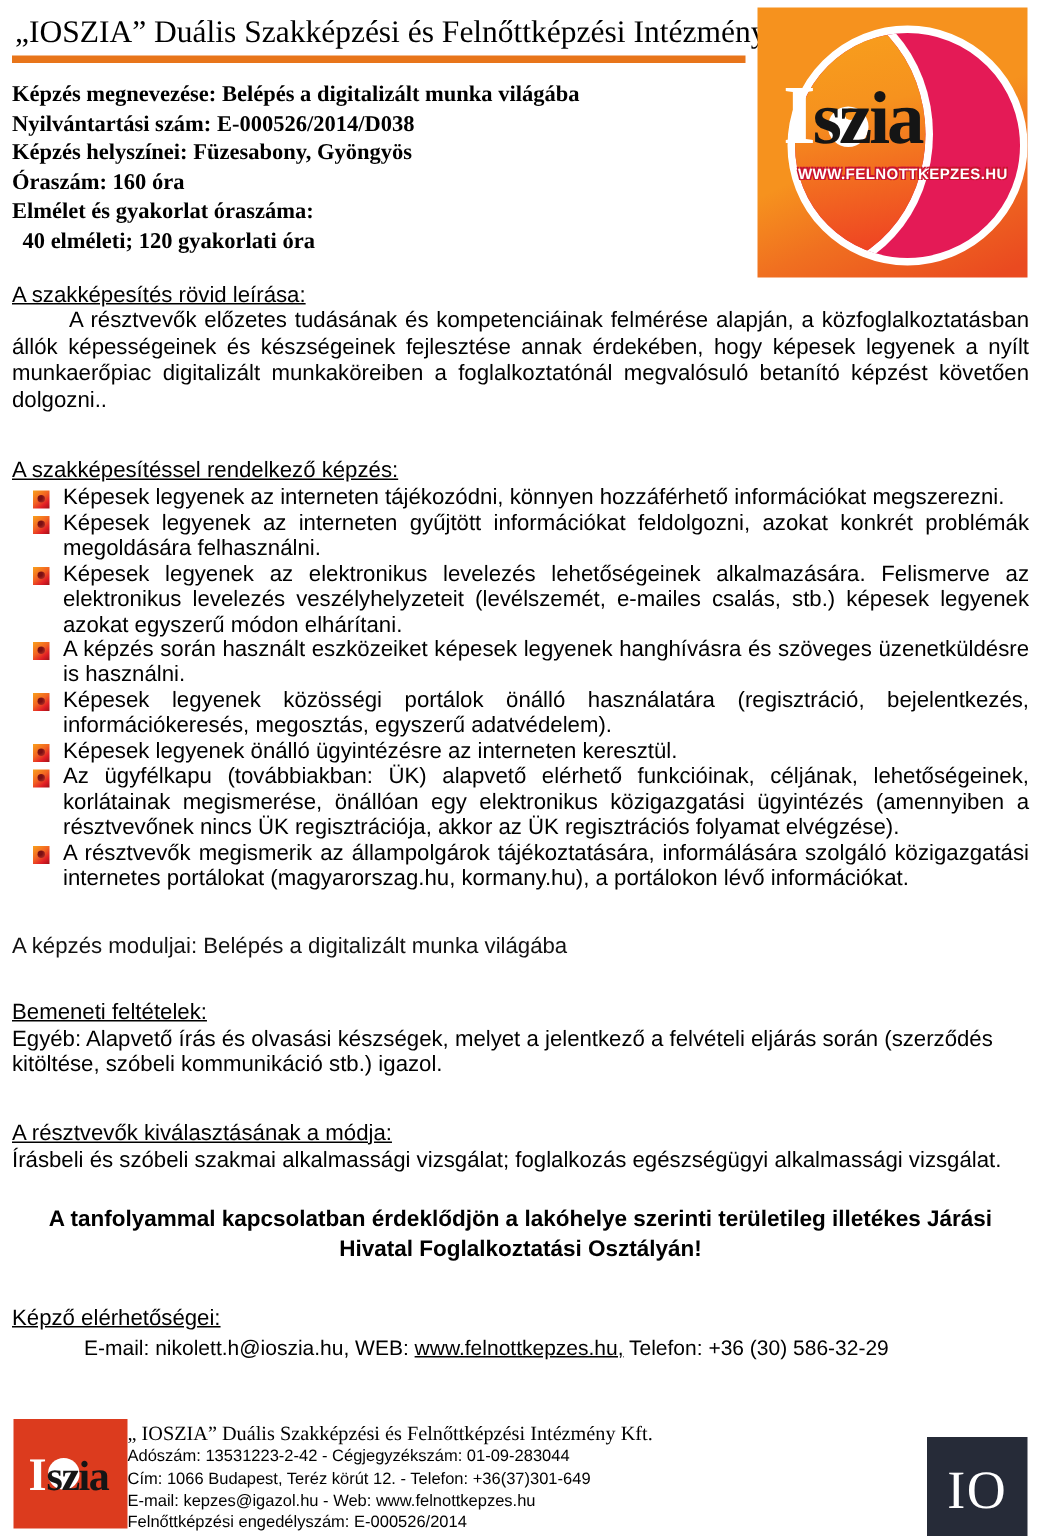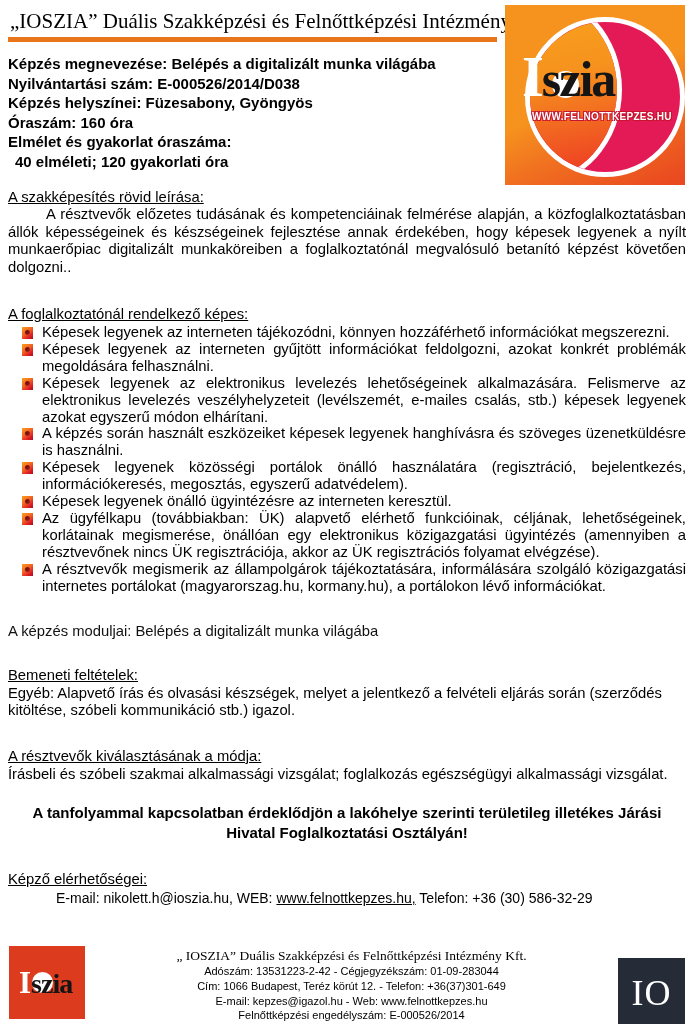--- a/index.html
+++ b/index.html
@@ -22,21 +22,21 @@
             box-shadow:0 0 0 5px #fff;}
   .lt-disc{position:absolute;top:66px;left:47px;width:27px;height:27px;border-radius:50%;background:#fff;}
   .lt-disc::after{content:"";position:absolute;top:1px;left:11px;width:8px;height:8px;border-radius:50%;background:#F6921E;}
   .lt-text{position:absolute;top:44px;left:17px;font-family:"Liberation Serif",serif;font-weight:700;line-height:1;}
   .lt-i{color:#fff;font-size:56px;}
   .lt-szia{color:#151515;font-size:50px;letter-spacing:-2px;margin-left:-2px;}
   .lt-url{position:absolute;top:106px;left:27px;font-size:10px;font-weight:700;color:#fff;
           letter-spacing:.3px;text-shadow:1px 1px 0 #c81430,-1px -1px 0 #c81430,1px -1px 0 #c81430,-1px 1px 0 #c81430;}
 
   
-  .info{margin-top:12px;font-weight:700;font-size:15px;line-height:19.5px;color:#000;width:490px;}
+  .info{margin-top:12px;font-weight:700;font-size:15px;line-height:19.5px;color:#000;width:490px;font-family:Liberation Serif, serif;}
   .info .indent{padding-left:7px;}
 
   
   .h{font-size:14.8px;line-height:18px;color:#000;margin:0;}
   .h .hu{text-decoration:underline;}
   .para{font-size:14.8px;line-height:17.5px;text-align:justify;margin:0;color:#000;}
   .ind{text-indent:38px;}
   .sec-short{margin-top:17px;}
   .sec-abil{margin-top:29px;}
   .list{margin-top:1px;}
@@ -57,21 +57,21 @@
   .contact-line{font-size:14px;line-height:18px;padding-left:48px;margin-top:1px;color:#000;}
   .contact-link{text-decoration:underline;color:#000;cursor:pointer;}
 
   
   .footer{position:absolute;left:0;right:0;top:942px;display:flex;align-items:flex-start;padding:0 9px;}
   .flogo-left{width:76px;height:73px;background:#DC3B1E;position:relative;overflow:hidden;margin-top:4px;}
   .fl-disc{position:absolute;top:26px;left:23px;width:21px;height:21px;border-radius:50%;background:#fff;}
   .fl-text{position:absolute;top:21px;left:10px;font-family:"Liberation Serif",serif;font-weight:700;line-height:1;}
   .fl-i{color:#fff;font-size:31px;}
   .fl-szia{color:#151515;font-size:28px;letter-spacing:-1px;}
-  .fcenter{flex:1;text-align:center;padding-top:6px;}
+  .fcenter{flex:1;text-align:left;padding-top:6px;}
   .fcompany{font-family:"Liberation Serif",serif;font-size:13.5px;line-height:16px;color:#000;}
   .fline{font-size:11px;line-height:14.8px;color:#000000;}
   .flogo-right{width:67px;height:70px;background:#262B38;display:flex;align-items:center;justify-content:center;
                font-family:"Liberation Serif",serif;color:#fff;font-size:36px;letter-spacing:1px;margin-top:16px;}
 </style>
 </head>
 <body>
 
 <div class="page">
 
@@ -97,21 +97,21 @@
       <div>Elmélet és gyakorlat óraszáma:</div>
       <div class="indent">40 elméleti; 120 gyakorlati óra</div>
     </div>
 
     <div class="sec-short">
       <div class="h"><span class="hu">A szakképesítés rövid leírása:</span></div>
       <p class="para ind">A résztvevők előzetes tudásának és kompetenciáinak felmérése alapján, a közfoglalkoztatásban állók képességeinek és készségeinek fejlesztése annak érdekében, hogy képesek legyenek a nyílt munkaerőpiac digitalizált munkaköreiben a foglalkoztatónál megvalósuló betanító képzést követően dolgozni..</p>
     </div>
 
     <div class="sec-abil">
-      <div class="h"><span class="hu">A foglalkoztatónál rendelkező képes:</span></div>
+      <div class="h"><span class="hu">A szakképesítéssel rendelkező képzés:</span></div>
       <div class="list">
         <div class="li">
             <span class="bullet-icon"></span>
             <span class="li-text">Képesek legyenek az interneten tájékozódni, könnyen hozzáférhető információkat megszerezni.</span>
           </div>
         <div class="li">
             <span class="bullet-icon"></span>
             <span class="li-text">Képesek legyenek az interneten gyűjtött információkat feldolgozni, azokat konkrét problémák megoldására felhasználni.</span>
           </div>
         <div class="li">

